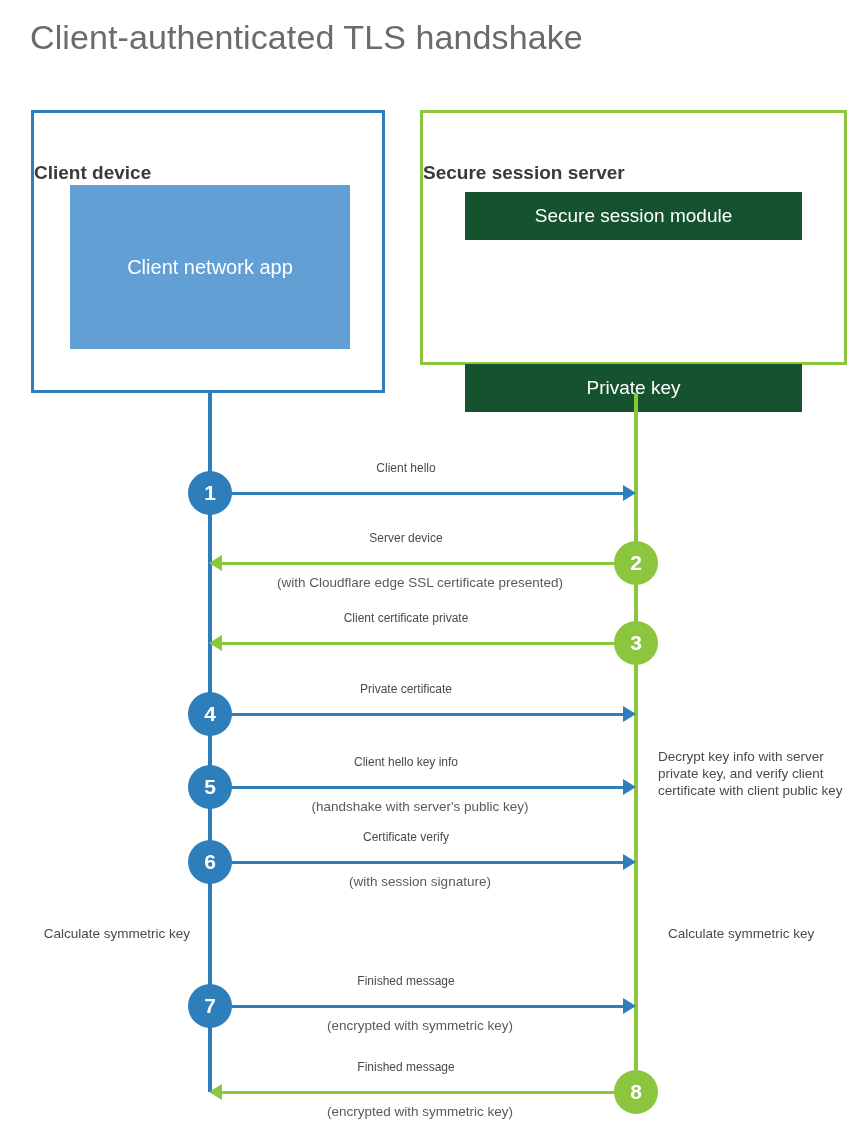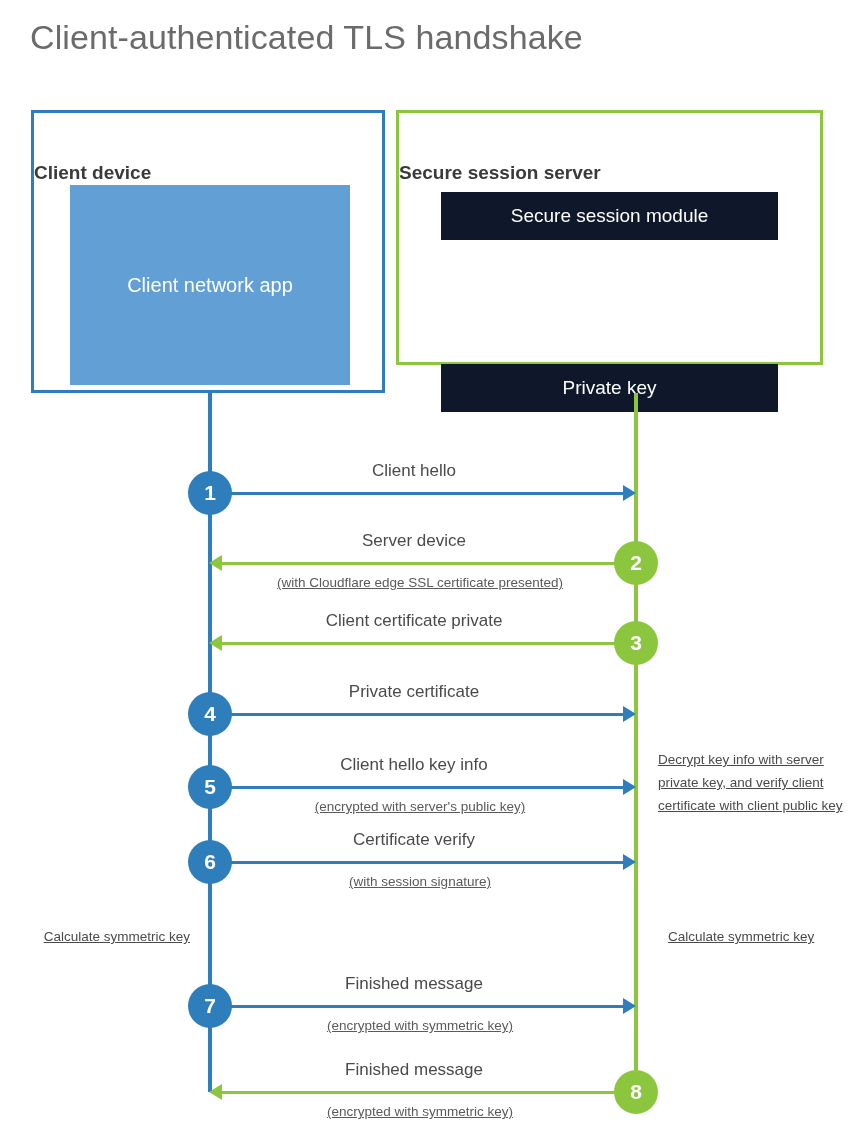--- a/index.html
+++ b/index.html
@@ -39,21 +39,21 @@
     background: #ffffff;
   }
   #client-box {
     left: 31px;
     top: 110px;
     width: 354px;
     height: 283px;
     border: 3px solid #2e7ebb;
   }
   #server-box {
-    left: 396px;
+    left: 420px;
     top: 110px;
     width: 427px;
     height: 255px;
     border: 3px solid #8cc63e;
   }
   .party-title {
     position: absolute;
     left: 0;
     right: 0;
     top: 28px;
@@ -63,39 +63,39 @@
     color: #3a3a3a;
     margin-top: 21px;
   }
 
   
   #client-app {
     position: absolute;
     left: 36px;
     top: 72px;
     width: 280px;
-    height: 200px;
+    height: 164px;
     background: #629fd5;
     color: #ffffff;
     font-size: 20px;
     line-height: 26px;
     display: flex;
     align-items: center;
     justify-content: center;
     text-align: center;
   }
   #client-app span { display: block; width: 210px; }
 
   
   .server-item {
     position: absolute;
     left: 42px;
     width: 337px;
     height: 48px;
-    background: #0f172a;
+    background: #14532d;
     color: #ffffff;
     font-size: 19px;
     display: flex;
     align-items: center;
     justify-content: center;
     text-align: left;
   }
   #server-item-0 { top: 79px; }
   #server-item-1 { top: 142px; }
   #server-item-2 { top: 205px; margin-top: 46px; }
@@ -159,48 +159,46 @@
     color: #ffffff;
     font-size: 21px;
     font-weight: bold;
   }
   .step-circle.blue  { background: #2e7ebb; left: 188px; }
   .step-circle.green { background: #8cc63e; left: 614px; }
 
   
   .step-label {
     position: absolute;
-    left: 224px;
+    left: 216px;
     width: 380px;
     text-align: center;
-    font-size: 17px;
+    font-size: 12px;
     color: #4a4a4a;
     top: -32px;
     white-space: nowrap;
   }
   
   .step-sublabel {
     position: absolute;
     left: 230px;
     width: 380px;
     text-align: center;
     font-size: 13.5px;
     color: #5a5a5a;
     top: 12px;
     white-space: nowrap;
-    text-decoration: underline;
   }
 
   
   .side-note {
     position: absolute;
     font-size: 13.5px;
-    line-height: 23px;
+    line-height: 17px;
     color: #4a4a4a;
-    text-decoration: underline;
   }
   #note-decrypt {
     left: 658px;
     top: 748px;
     width: 185px;
     text-align: left;
   }
   #note-calc-client {
     left: 20px;
     top: 925px;
@@ -275,21 +273,21 @@
     <div class="head right blue" style="left:623px"></div>
     <div class="step-circle blue">
       <span>4</span>
     </div>
   </div>
 
   <div class="step" id="step-5" style="top:787px">
     <div class="step-label">Client hello key info</div>
     <div class="shaft blue" style="left:210px;width:414px"></div>
     <div class="head right blue" style="left:623px"></div>
-    <div class="step-sublabel">(encrypted with server's public key)</div>
+    <div class="step-sublabel">(handshake with server's public key)</div>
     <div class="step-circle blue">
       <span>5</span>
     </div>
   </div>
 
   <div class="step" id="step-6" style="top:862px">
     <div class="step-label">Certificate verify</div>
     <div class="shaft blue" style="left:210px;width:414px"></div>
     <div class="head right blue" style="left:623px"></div>
     <div class="step-sublabel">(with session signature)</div>

